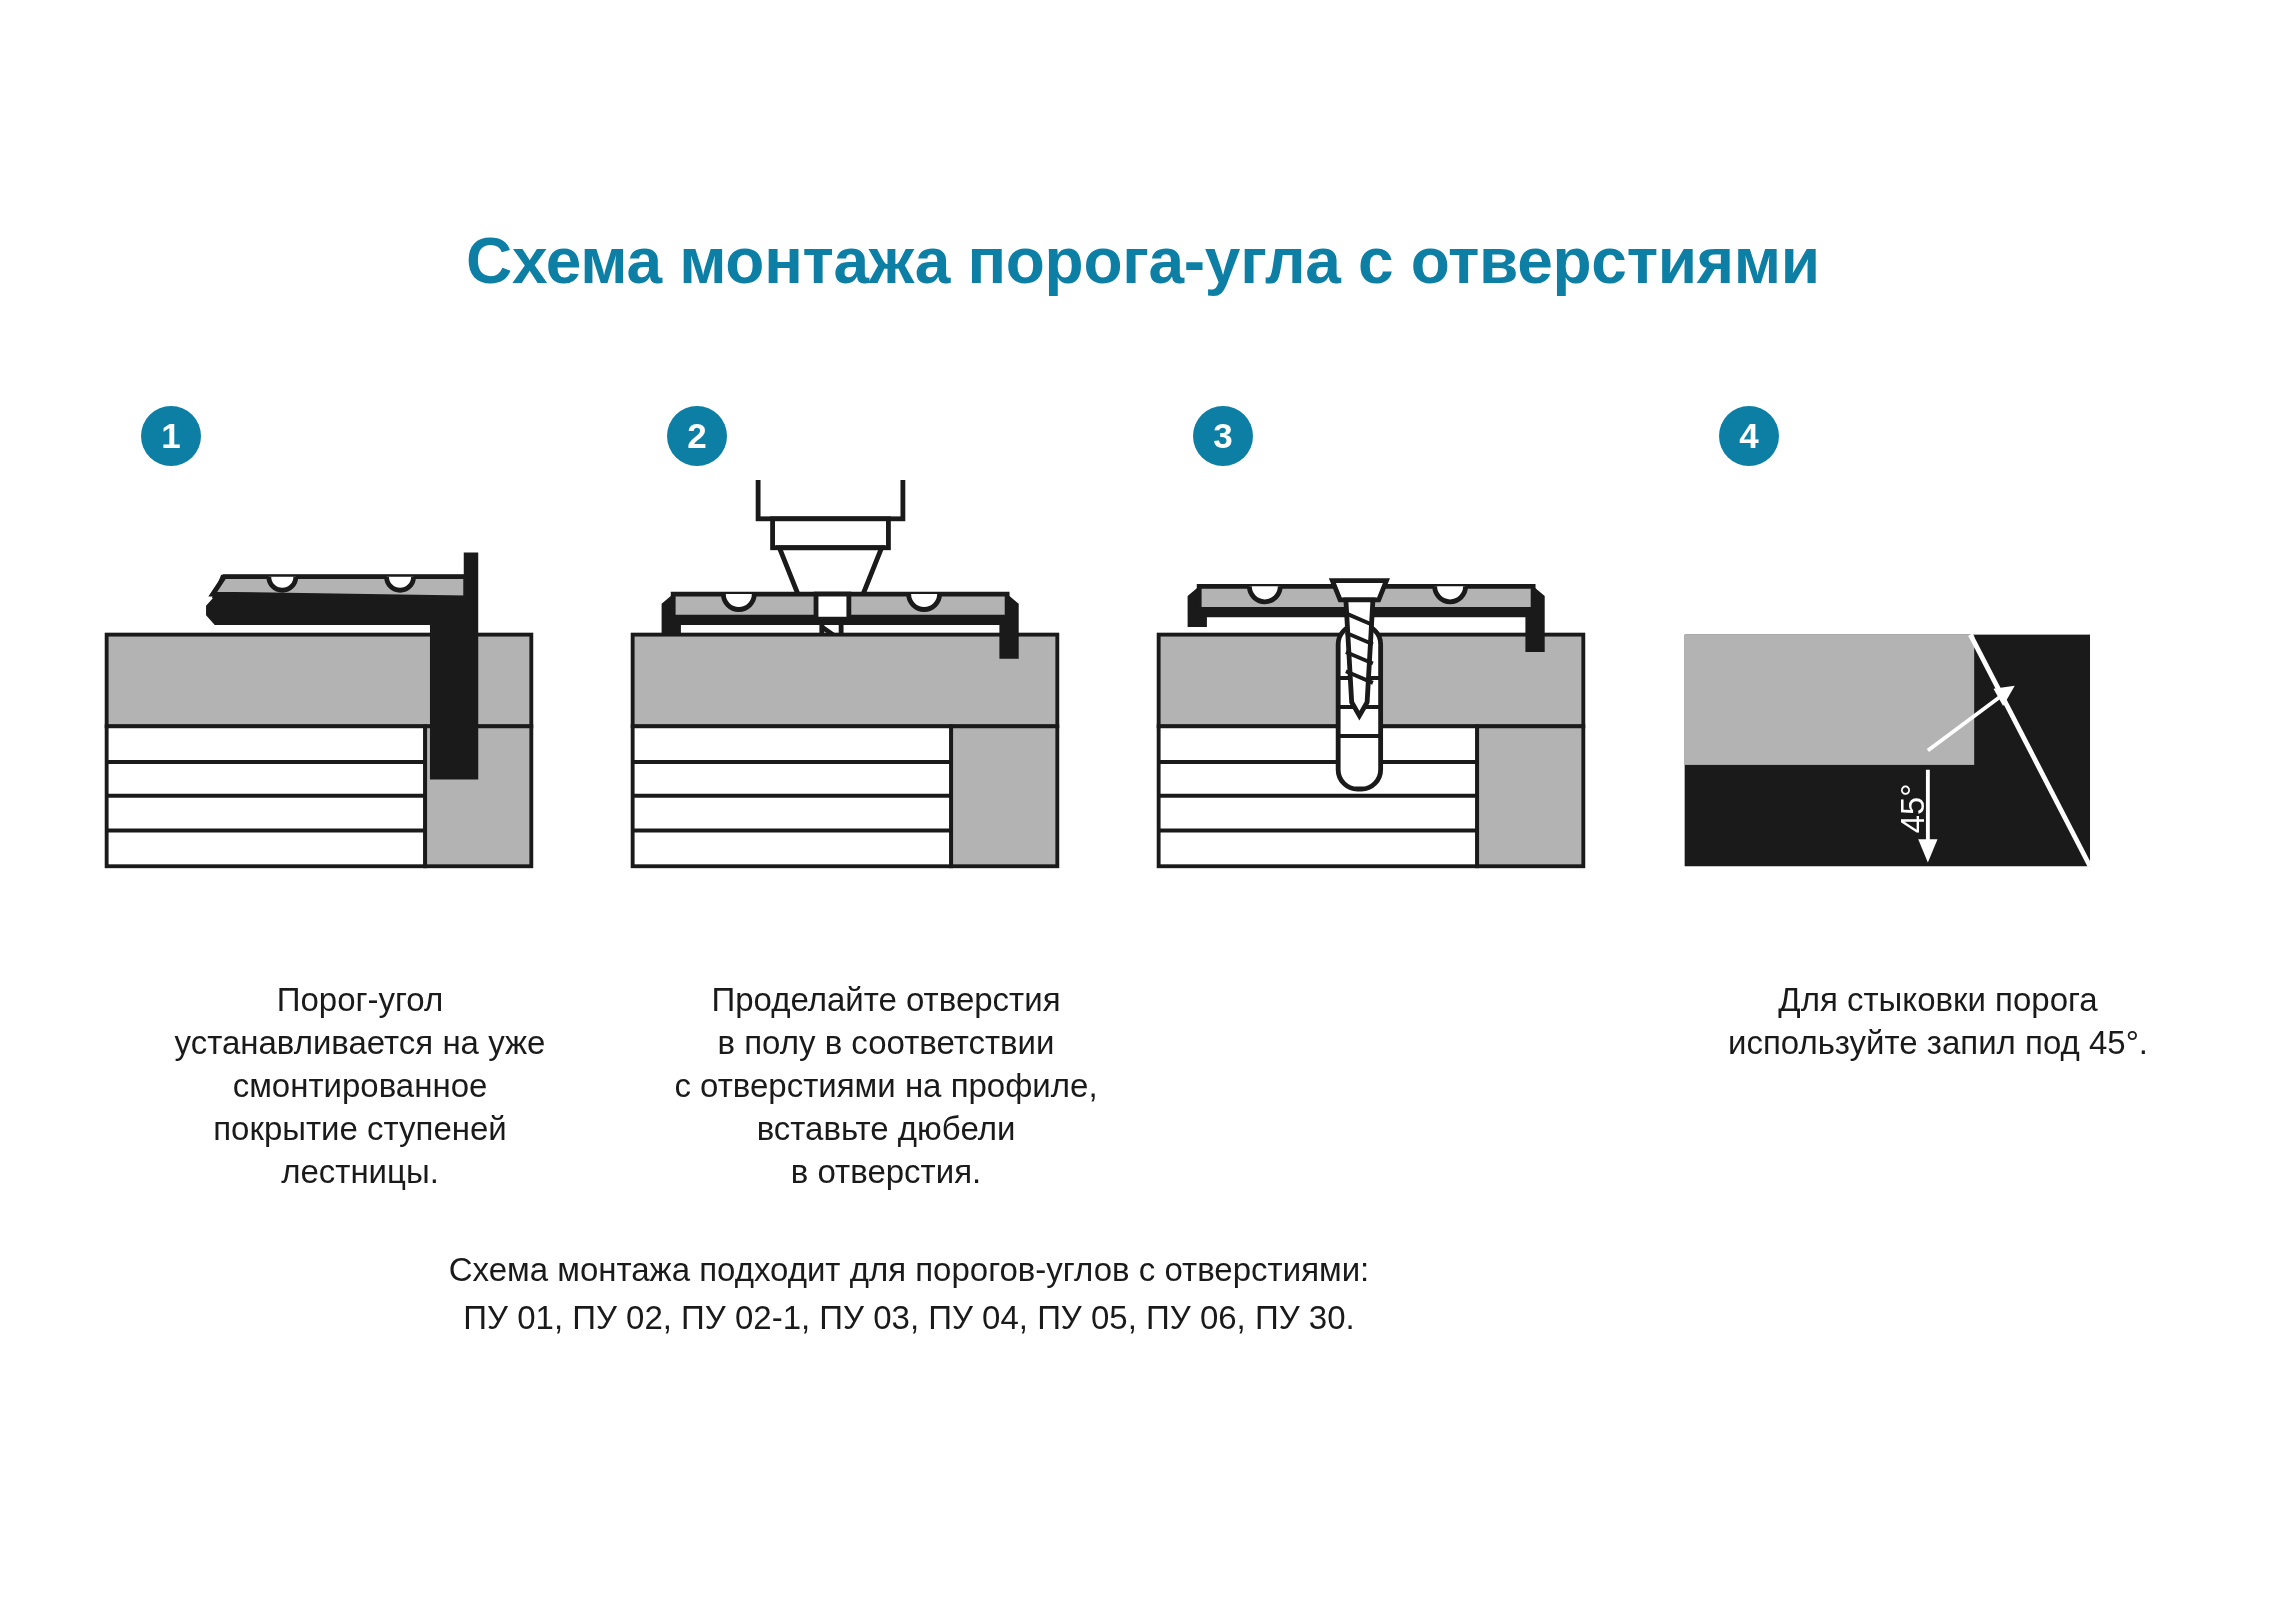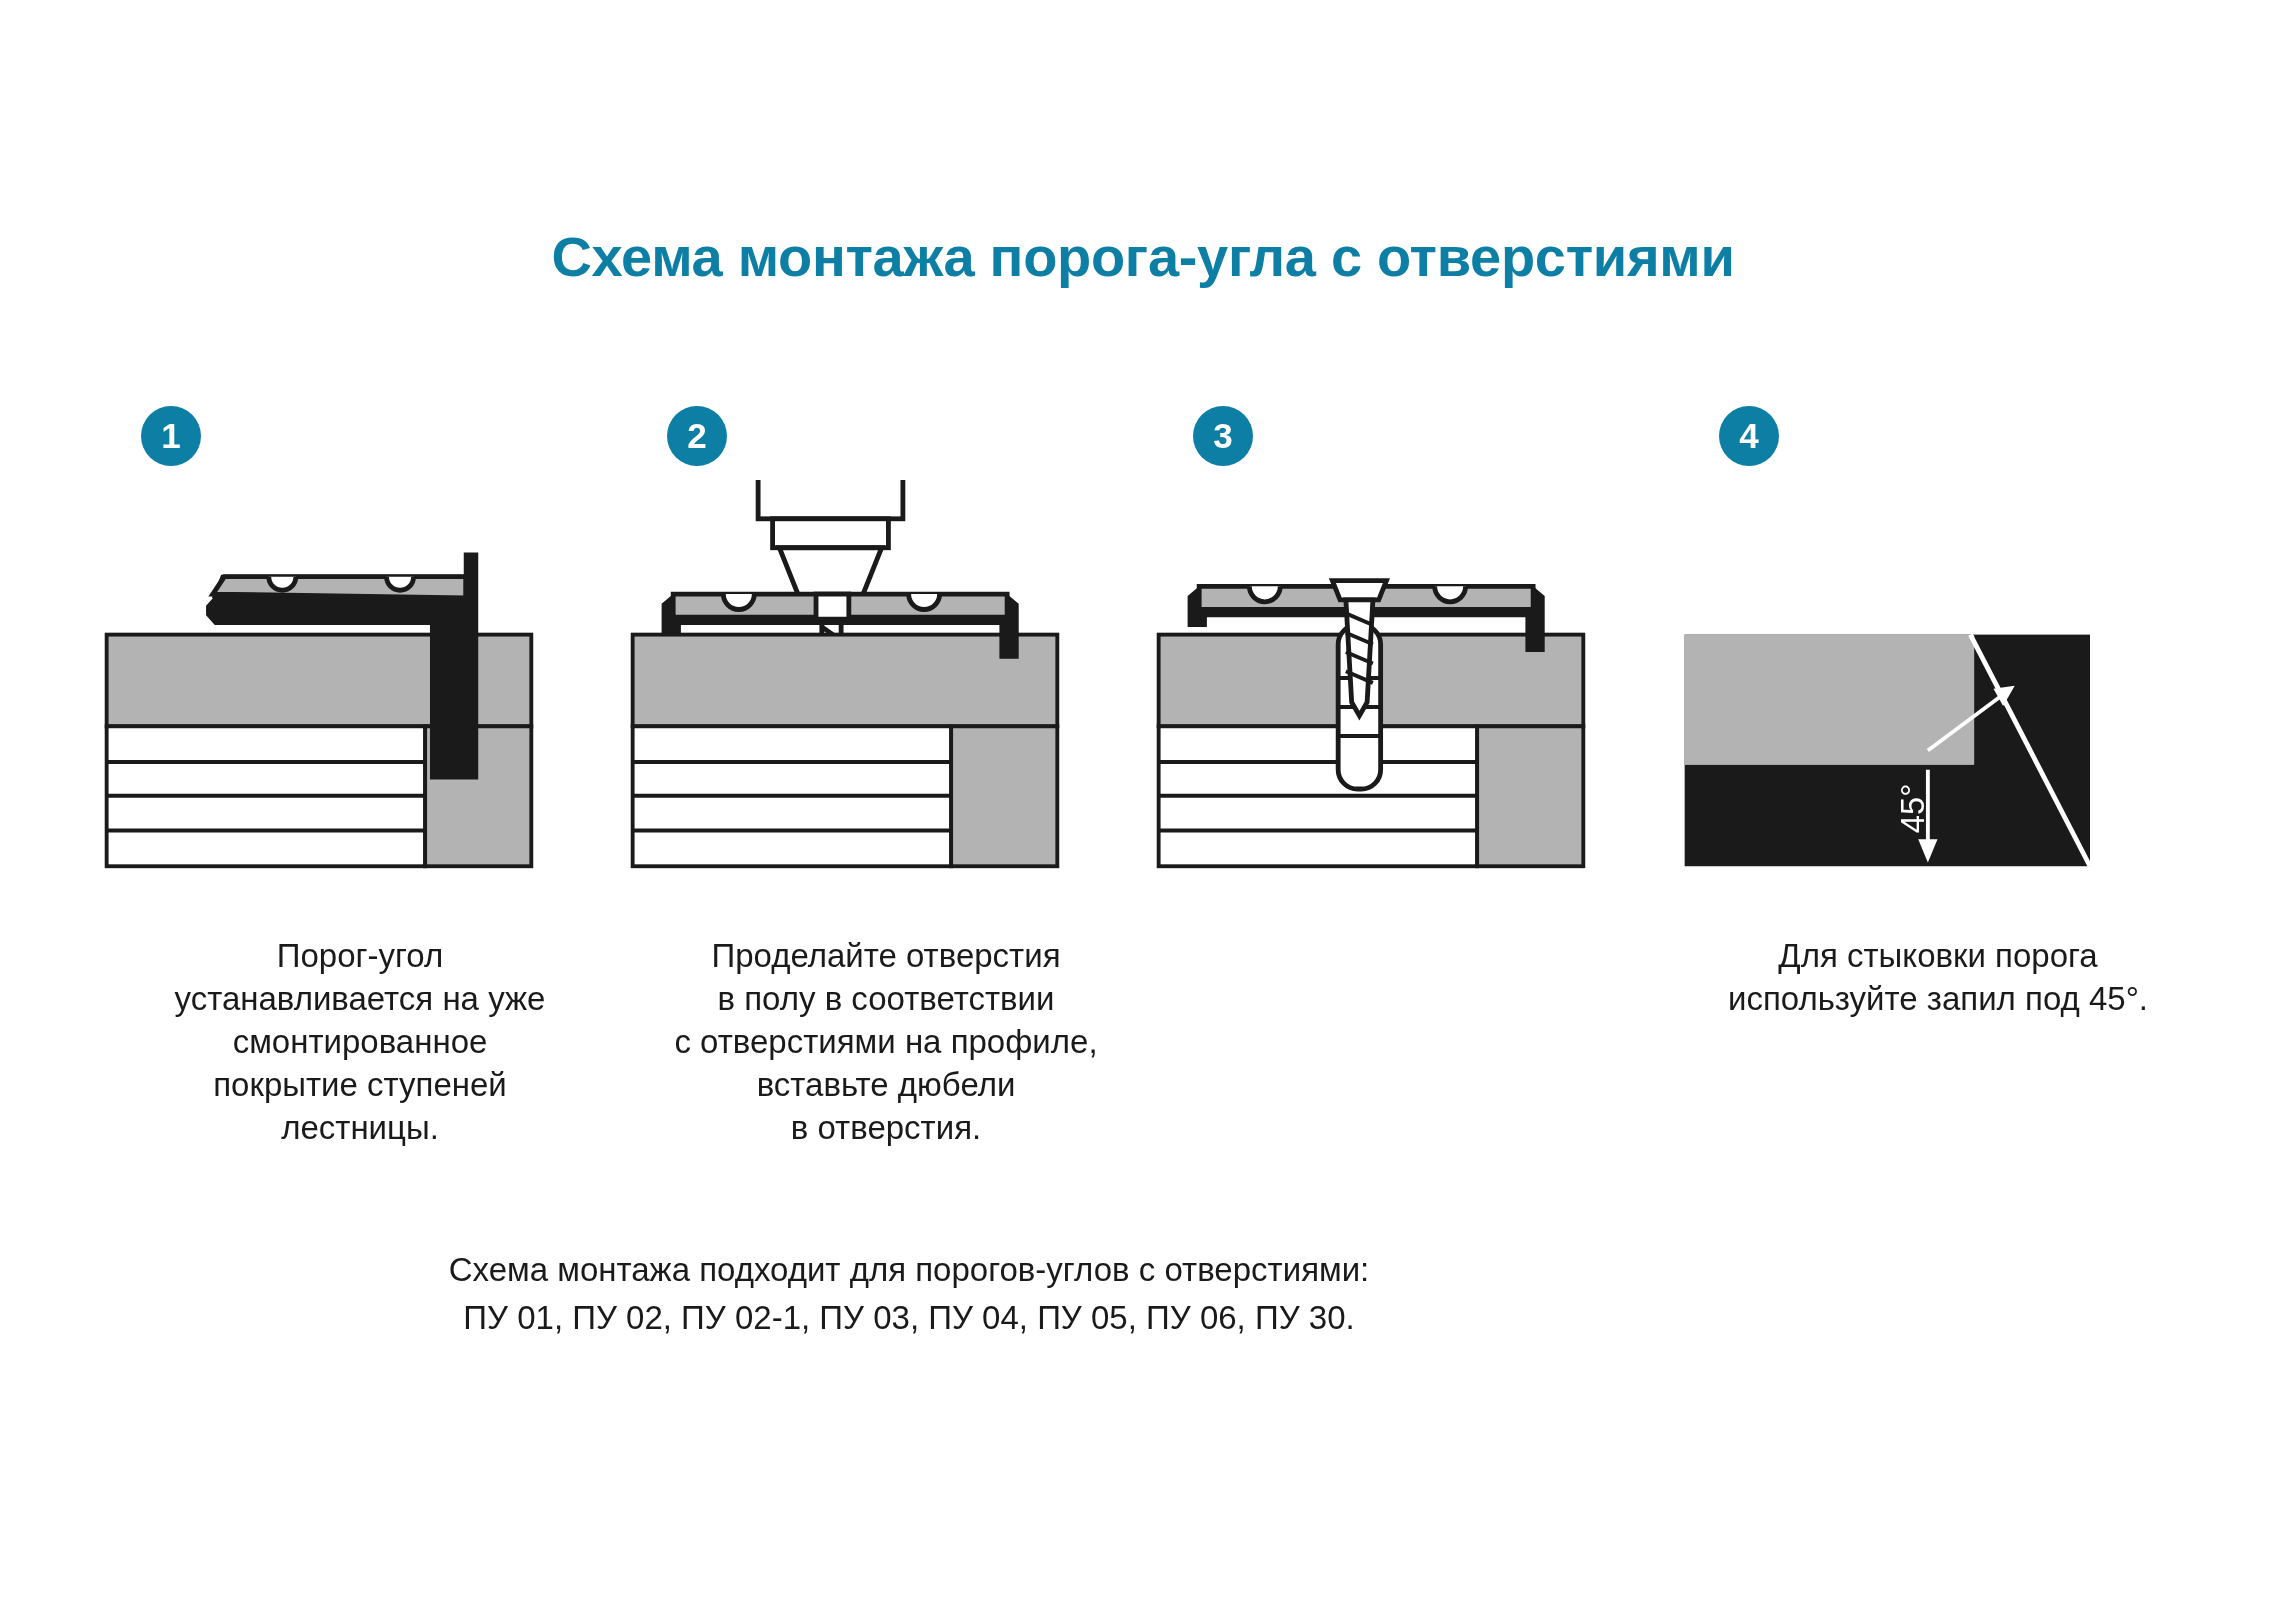--- a/index.html
+++ b/index.html
@@ -19,21 +19,21 @@
     width: 2286px;
     height: 1601px;
     background: #ffffff;
   }
   .title {
     position: absolute;
     top: 224px;
     left: 0;
     width: 2286px;
     text-align: center;
-    font-size: 56px;
+    font-size: 64px;
     font-weight: bold;
     color: #0d7fa5;
     letter-spacing: -0.3px;
   }
   .steps {
     position: absolute;
     top: 406px;
     left: 97px;
     width: 2105px;
     display: flex;
@@ -65,20 +65,21 @@
   .art svg {
     display: block;
   }
   .caption {
     text-align: center;
     font-size: 33px;
     line-height: 43px;
     color: #1a1a1a;
     padding: 0 17.4px;
     white-space: pre-line;
+    margin-top: 44px;
   }
   .footer {
     position: absolute;
     top: 1246px;
     left: 0;
     width: 1818px;
     text-align: center;
     font-size: 33px;
     line-height: 48px;
     color: #1a1a1a;

